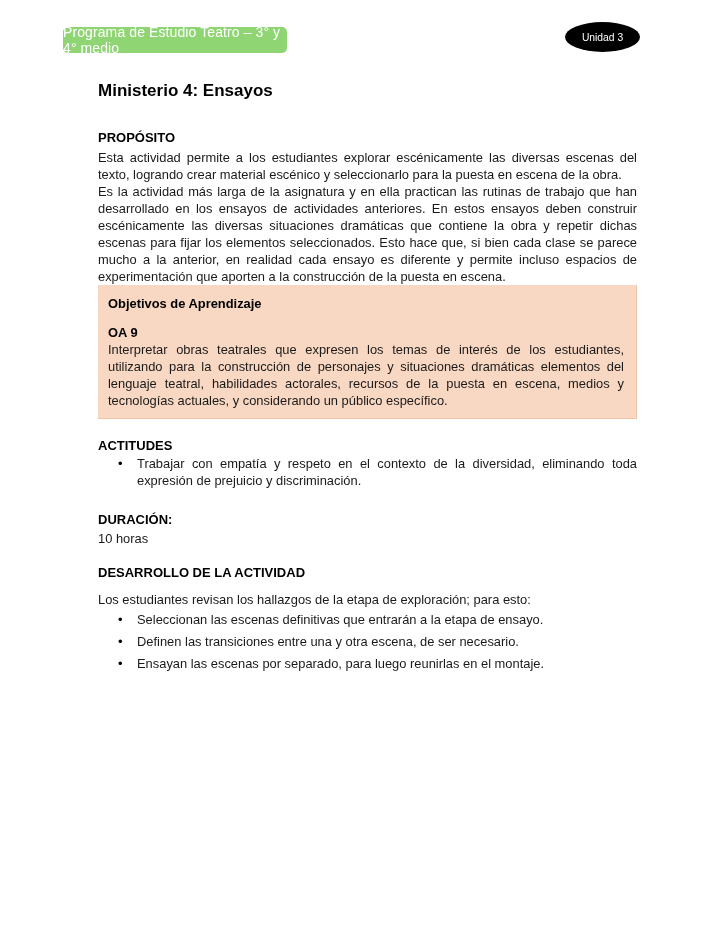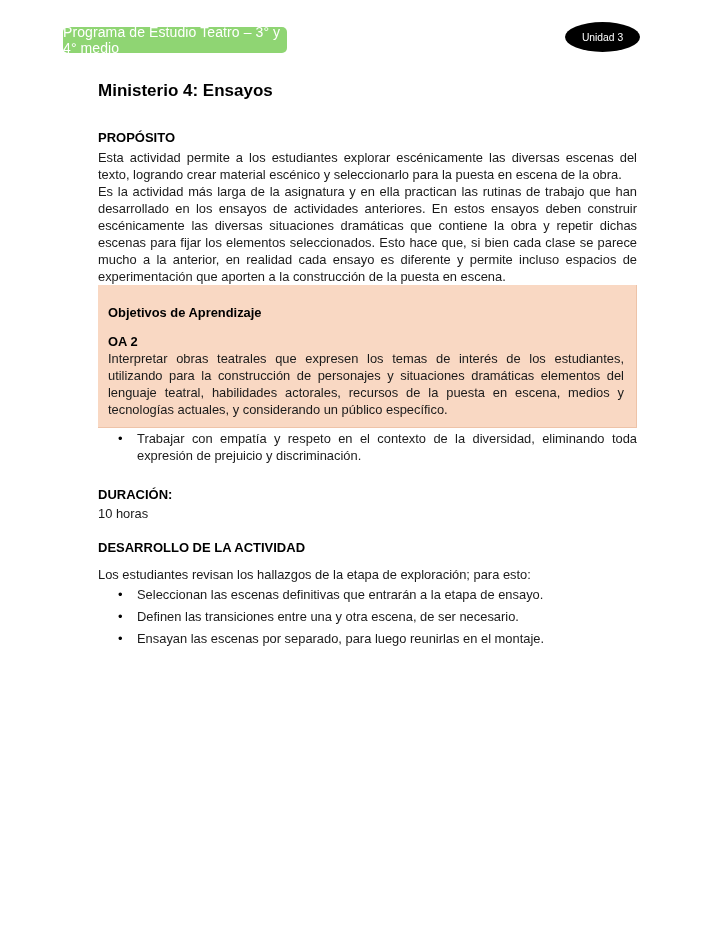--- a/index.html
+++ b/index.html
@@ -31,21 +31,21 @@
   .content p{margin:0;font-size:12.9px;line-height:17px;}
   .just{text-align:justify;}
   .p-first{margin-top:4px !important;}
   .p-value{margin-top:3px !important;}
   .p-intro{margin-top:11px !important;}
   
   .oa-box{
     margin-top:0;background:#f9d8c3;padding:7px 12px 9px 10px;
     border-right:1px solid #eec3a8;border-bottom:1px solid #eec3a8;
   }
-  .oa-box h3{margin:12px 0 12px;font-size:12.9px;line-height:17px;font-weight:bold;color:#000;}
+  .oa-box h3{margin:3px 0 12px;font-size:12.9px;line-height:17px;font-weight:bold;color:#000;}
   .oa-box h4{margin:0;font-size:12.9px;line-height:17px;font-weight:bold;color:#000;}
   .oa-box p{margin:0;font-size:12.9px;line-height:17px;}
   
   ul.bullets{margin:2px 0 0;padding:0;list-style:none;}
   ul.bullets li{
     position:relative;padding-left:39px;font-size:12.9px;line-height:17px;
     margin-bottom:5px;text-align:justify;
   }
   ul.bullets li::before{
     content:"\2022";position:absolute;left:20px;top:0;font-size:13px;line-height:17px;color:#000;
@@ -74,24 +74,25 @@
   <div class="content">
 
     <h1>Ministerio 4: Ensayos</h1>
 
     <h2 class="h-proposito">PROPÓSITO</h2>
     <p class="just p-first">Esta actividad permite a los estudiantes explorar escénicamente las diversas escenas del texto, logrando crear material escénico y seleccionarlo para la puesta en escena de la obra.</p>
     <p class="just">Es la actividad más larga de la asignatura y en ella practican las rutinas de trabajo que han desarrollado en los ensayos de actividades anteriores. En estos ensayos deben construir escénicamente las diversas situaciones dramáticas que contiene la obra y repetir dichas escenas para fijar los elementos seleccionados. Esto hace que, si bien cada clase se parece mucho a la anterior, en realidad cada ensayo es diferente y permite incluso espacios de experimentación que aporten a la construcción de la puesta en escena.</p>
 
     <section class="oa-box">
       <h3>Objetivos de Aprendizaje</h3>
-      <h4>OA 2</h4>
+      <h4>OA 9</h4>
       <p class="just">Interpretar obras teatrales que expresen los temas de interés de los estudiantes, utilizando para la construcción de personajes y situaciones dramáticas elementos del lenguaje teatral, habilidades actorales, recursos de la puesta en escena, medios y tecnologías actuales, y considerando un público específico.</p>
     </section>
 
+    <h2 class="h-actitudes">ACTITUDES</h2>
     <ul class="bullets">
       <li>Trabajar con empatía y respeto en el contexto de la diversidad, eliminando toda expresión de prejuicio y discriminación.</li>
     </ul>
 
     <h2 class="h-duracion">DURACIÓN:</h2>
     <p class="p-value">10 horas</p>
 
     <h2 class="h-desarrollo">DESARROLLO DE LA ACTIVIDAD</h2>
     <p class="p-intro">Los estudiantes revisan los hallazgos de la etapa de exploración; para esto:</p>
     <ul class="bullets spaced">

